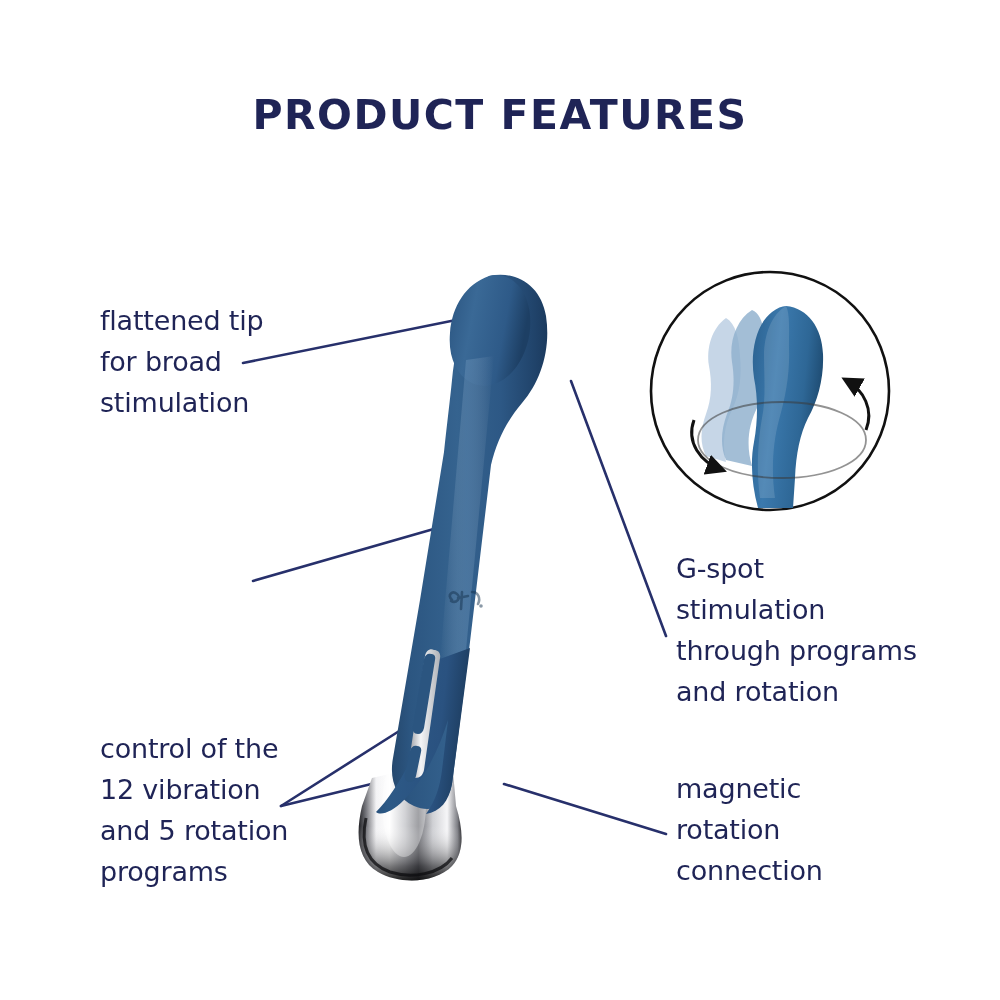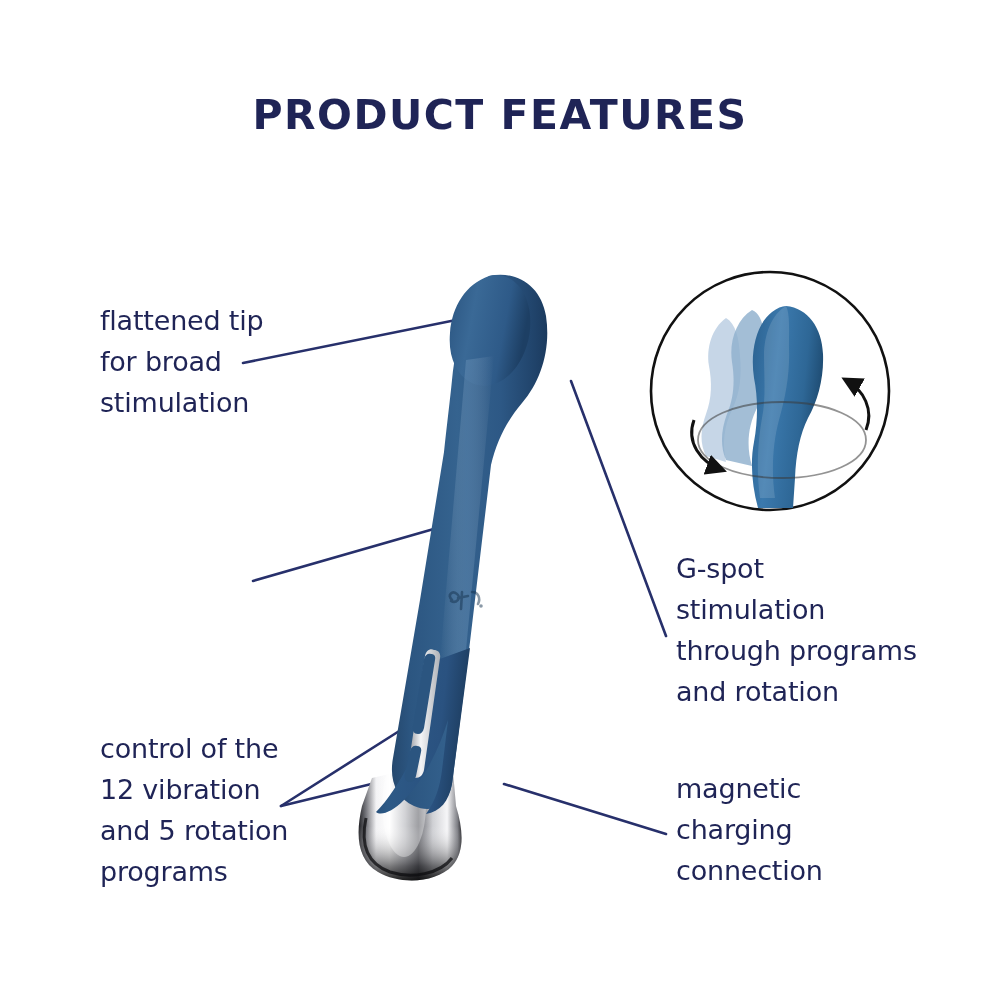--- a/index.html
+++ b/index.html
@@ -290,16 +290,16 @@
 12 vibration
 and 5 rotation
 programs</div>
 
   <div class="callout" id="callout-gspot">G-spot
 stimulation
 through programs
 and rotation</div>
 
   <div class="callout" id="callout-magnetic">magnetic
-charging
+rotation
 connection</div>
 
 </div>
 
 </body></html>

